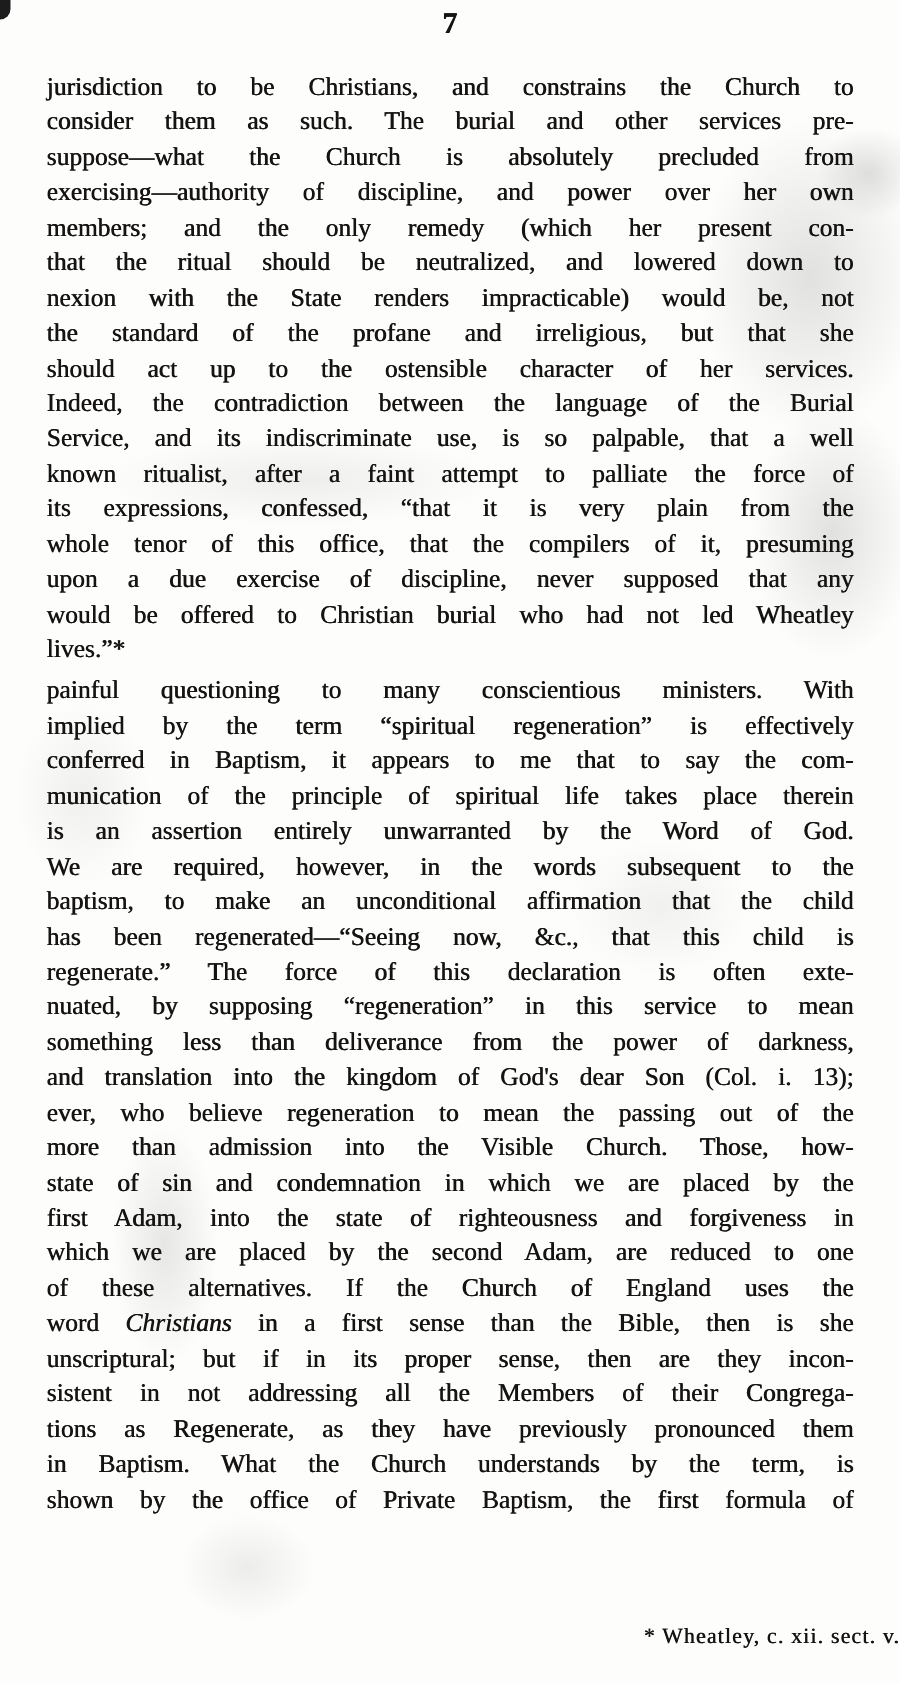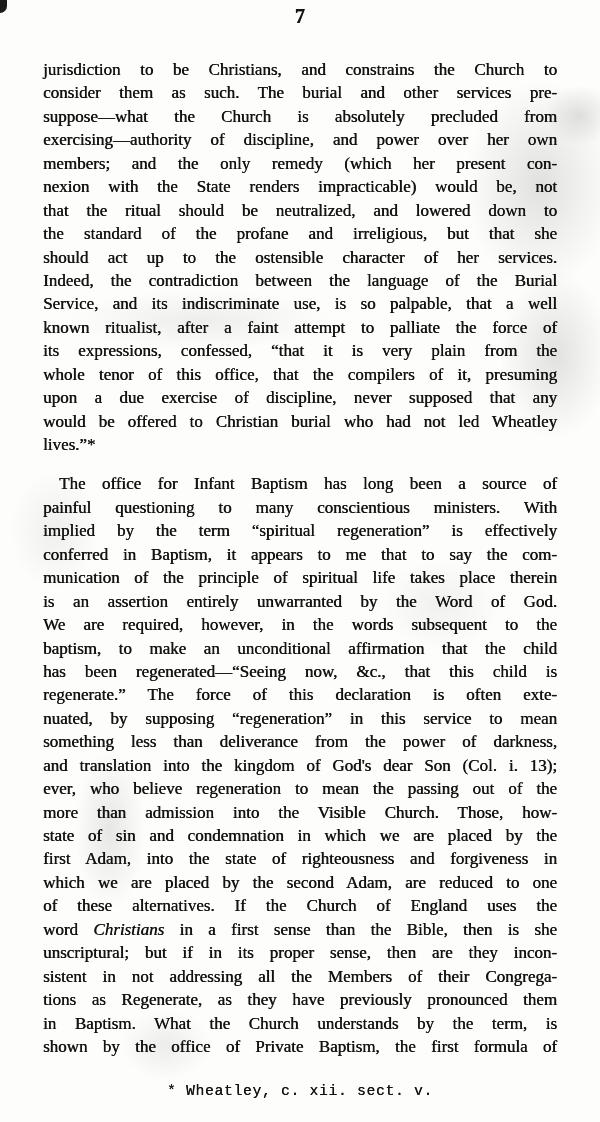--- a/index.html
+++ b/index.html
@@ -26,43 +26,42 @@
     font-weight: bold;
     letter-spacing: 0.5px;
     text-shadow: 0.4px 0 0 currentColor;
   }
   .content {
     position: absolute;
     top: 42px;
     left: 27px;
     width: 546px;
   }
-  .paragraph { margin: 16px; padding: 0; }
+  .paragraph { margin: 4px; padding: 0; }
   .line {
     font-size: 17px;
     line-height: 23.45px;
     height: 23.45px;
     text-align: justify;
     text-align-last: justify;
     white-space: normal;
     text-shadow: 0.4px 0 0 currentColor;
   }
   .line.short { text-align-last: left; }
   .line.indent { text-indent: 16px; }
   .it { font-style: italic; }
   .footnote {
     position: absolute;
     top: 1083px;
     left: 0;
     width: 100%;
-    text-align: center;
+    text-align: right;
     font-size: 14.5px;
     letter-spacing: 0.8px;
     text-shadow: 0.35px 0 0 currentColor;
-    font-family: Liberation Mono, monospace;
   }
   
   .blob {
     position: absolute;
     border-radius: 50%;
     background: radial-gradient(closest-side, rgba(125,125,125,0.22), rgba(125,125,125,0));
     pointer-events: none;
   }
   .corner-mark {
     position: absolute;
@@ -93,35 +92,34 @@
 
   <div class="page-number">7</div>
 
   <div class="content" id="paragraphs">
       <div class="paragraph">
         <div class="line">jurisdiction to be Christians, and constrains the Church to</div>
         <div class="line">consider them as such.  The burial and other services pre-</div>
         <div class="line">suppose—what the Church is absolutely precluded from</div>
         <div class="line">exercising—authority of discipline, and power over her own</div>
         <div class="line">members; and the only remedy (which her present con-</div>
+        <div class="line">that the ritual should be neutralized, and lowered down to</div>
         <div class="line">nexion with the State renders impracticable) would be, not</div>
-        <div class="line">that the ritual should be neutralized, and lowered down to</div>
         <div class="line">the standard of the profane and irreligious, but that she</div>
         <div class="line">should act up to the ostensible character of her services.</div>
         <div class="line">Indeed, the contradiction between the language of the Burial</div>
         <div class="line">Service, and its indiscriminate use, is so palpable, that a well</div>
         <div class="line">known ritualist, after a faint attempt to palliate the force of</div>
         <div class="line">its expressions, confessed, “that it is very plain from the</div>
         <div class="line">whole tenor of this office, that the compilers of it, presuming</div>
         <div class="line">upon a due exercise of discipline, never supposed that any</div>
         <div class="line">would be offered to Christian burial who had not led Wheatley</div>
         <div class="line short">lives.”*</div>
       </div>
       <div class="paragraph">
-        <div class="line indent">The office for Infant Baptism has long been a source of</div>
         <div class="line">painful questioning to many conscientious ministers.  With</div>
         <div class="line">implied by the term “spiritual regeneration” is effectively</div>
         <div class="line">conferred in Baptism, it appears to me that to say the com-</div>
         <div class="line">munication of the principle of spiritual life takes place therein</div>
         <div class="line">is an assertion entirely unwarranted by the Word of God.</div>
         <div class="line">We are required, however, in the words subsequent to the</div>
         <div class="line">baptism, to make an unconditional affirmation that the child</div>
         <div class="line">has been regenerated—“Seeing now, &amp;c., that this child is</div>
         <div class="line">regenerate.”  The force of this declaration is often exte-</div>
         <div class="line">nuated, by supposing “regeneration” in this service to mean</div>

